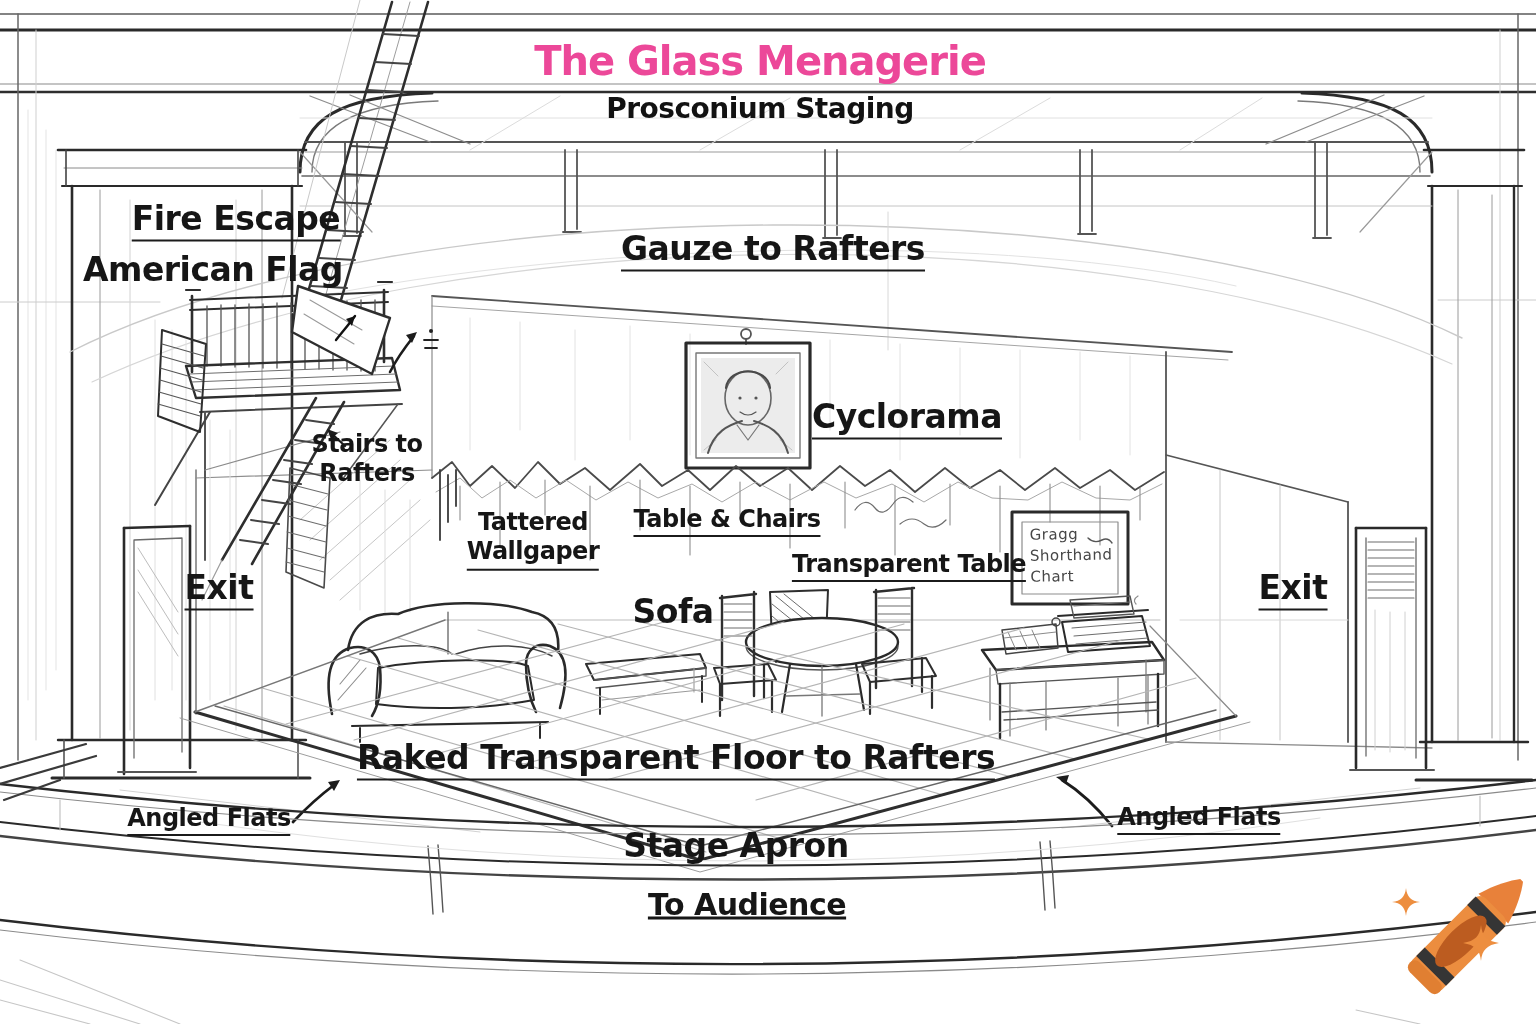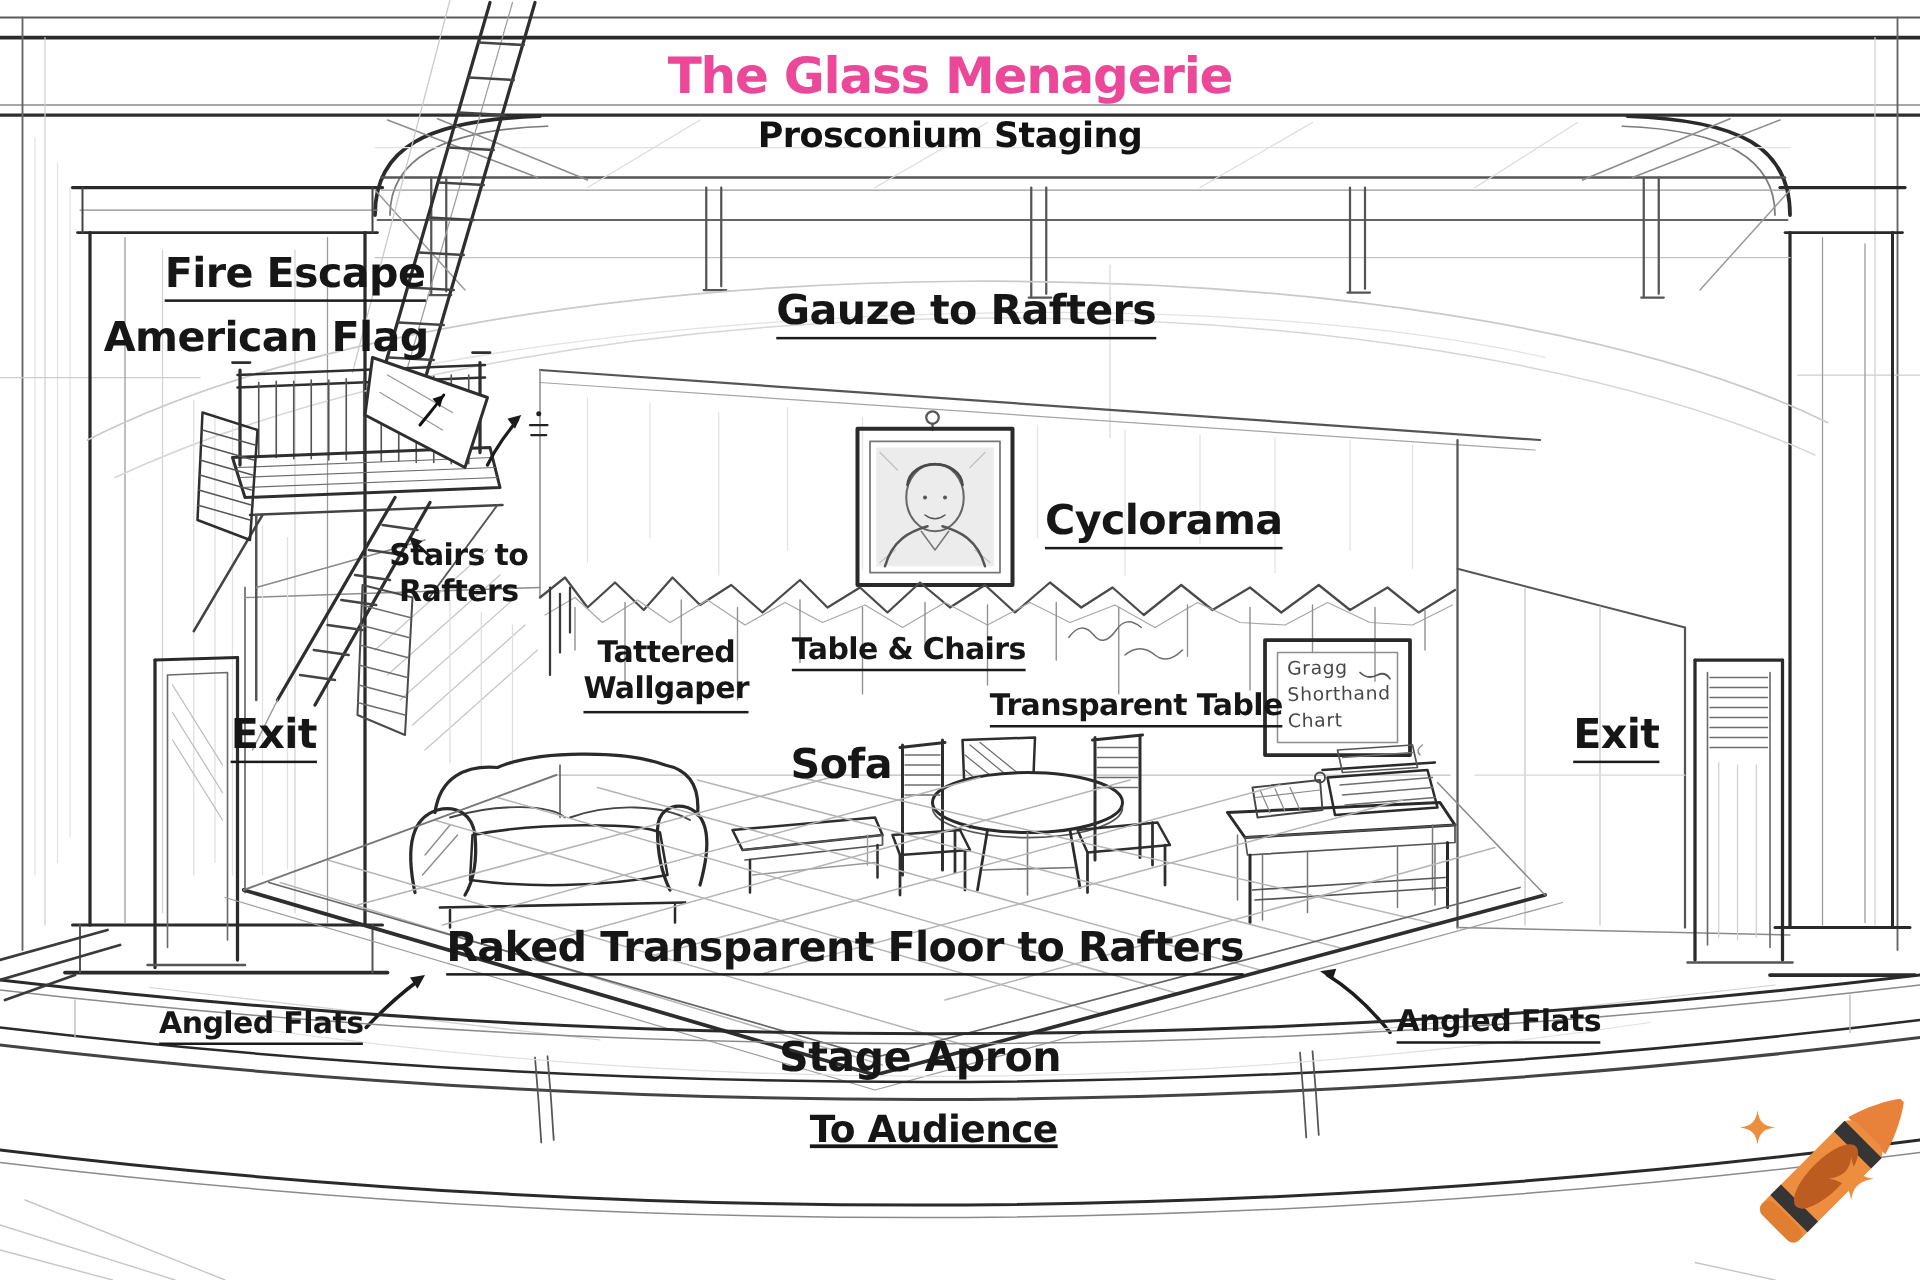--- a/index.html
+++ b/index.html
@@ -322,21 +322,21 @@
 
   </g>
 </svg>
 
   <div class="lbl title" style="left:760px;top:61px;">The Glass Menagerie</div>
   <div class="lbl subtitle" style="left:760px;top:108px;">Prosconium Staging</div>
 
   <div class="lbl mid u" style="left:236px;top:220px;">Fire Escape</div>
   <div class="lbl mid" style="left:213px;top:269px;">American Flag</div>
   <div class="lbl mid u" style="left:773px;top:250px;">Gauze to Rafters</div>
-  <div class="lbl mid u" style="left:907px;top:418px;margin-left:24px;">Cyclorama</div>
+  <div class="lbl mid u" style="left:907px;top:418px;">Cyclorama</div>
 
   <div class="lbl2" style="left:367px;top:459px;">
     <span>Stairs to</span>
     <span>Rafters</span>
   </div>
 
   <div class="lbl2" style="left:533px;top:539px;">
     <span>Tattered</span>
     <span class="u">Wallgaper</span>
   </div>

